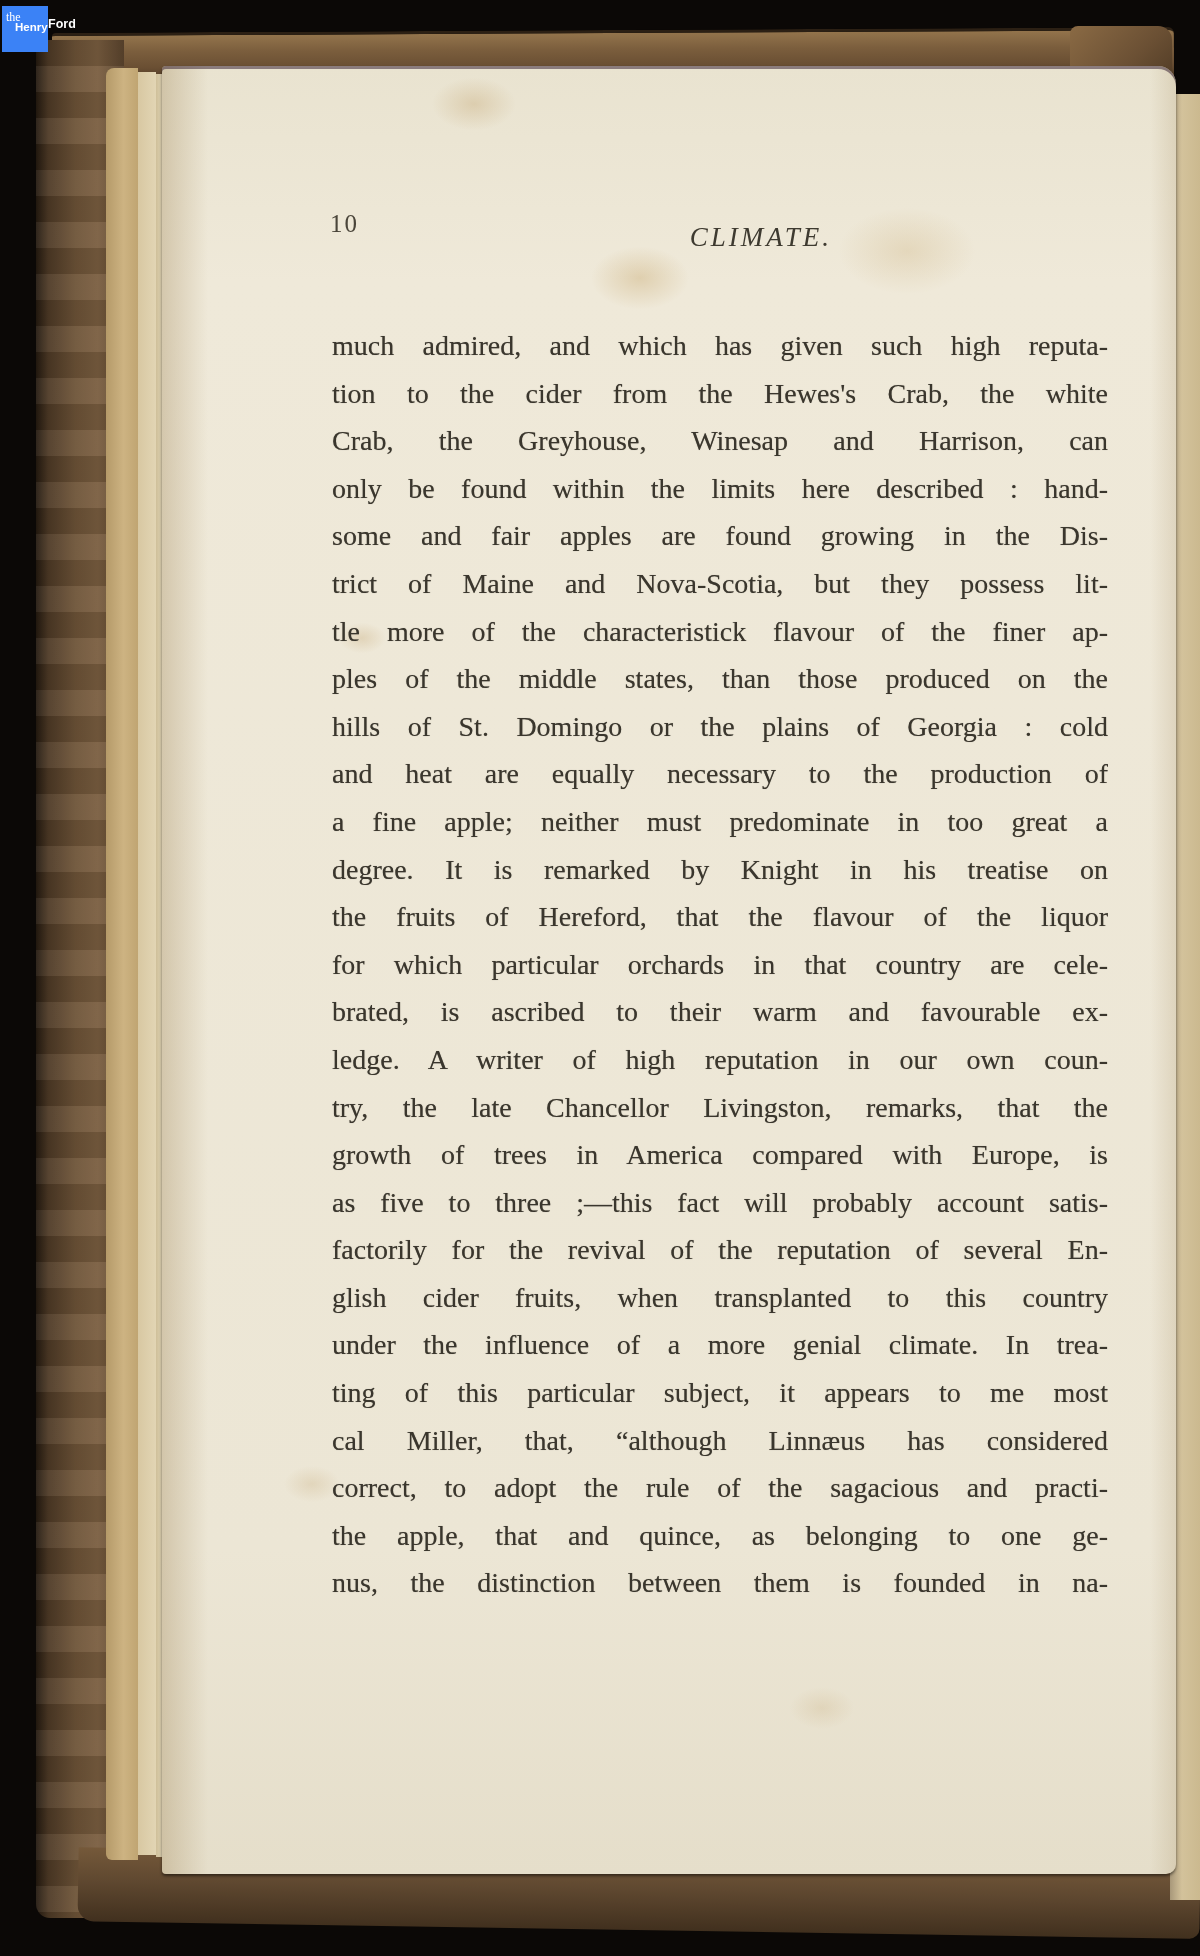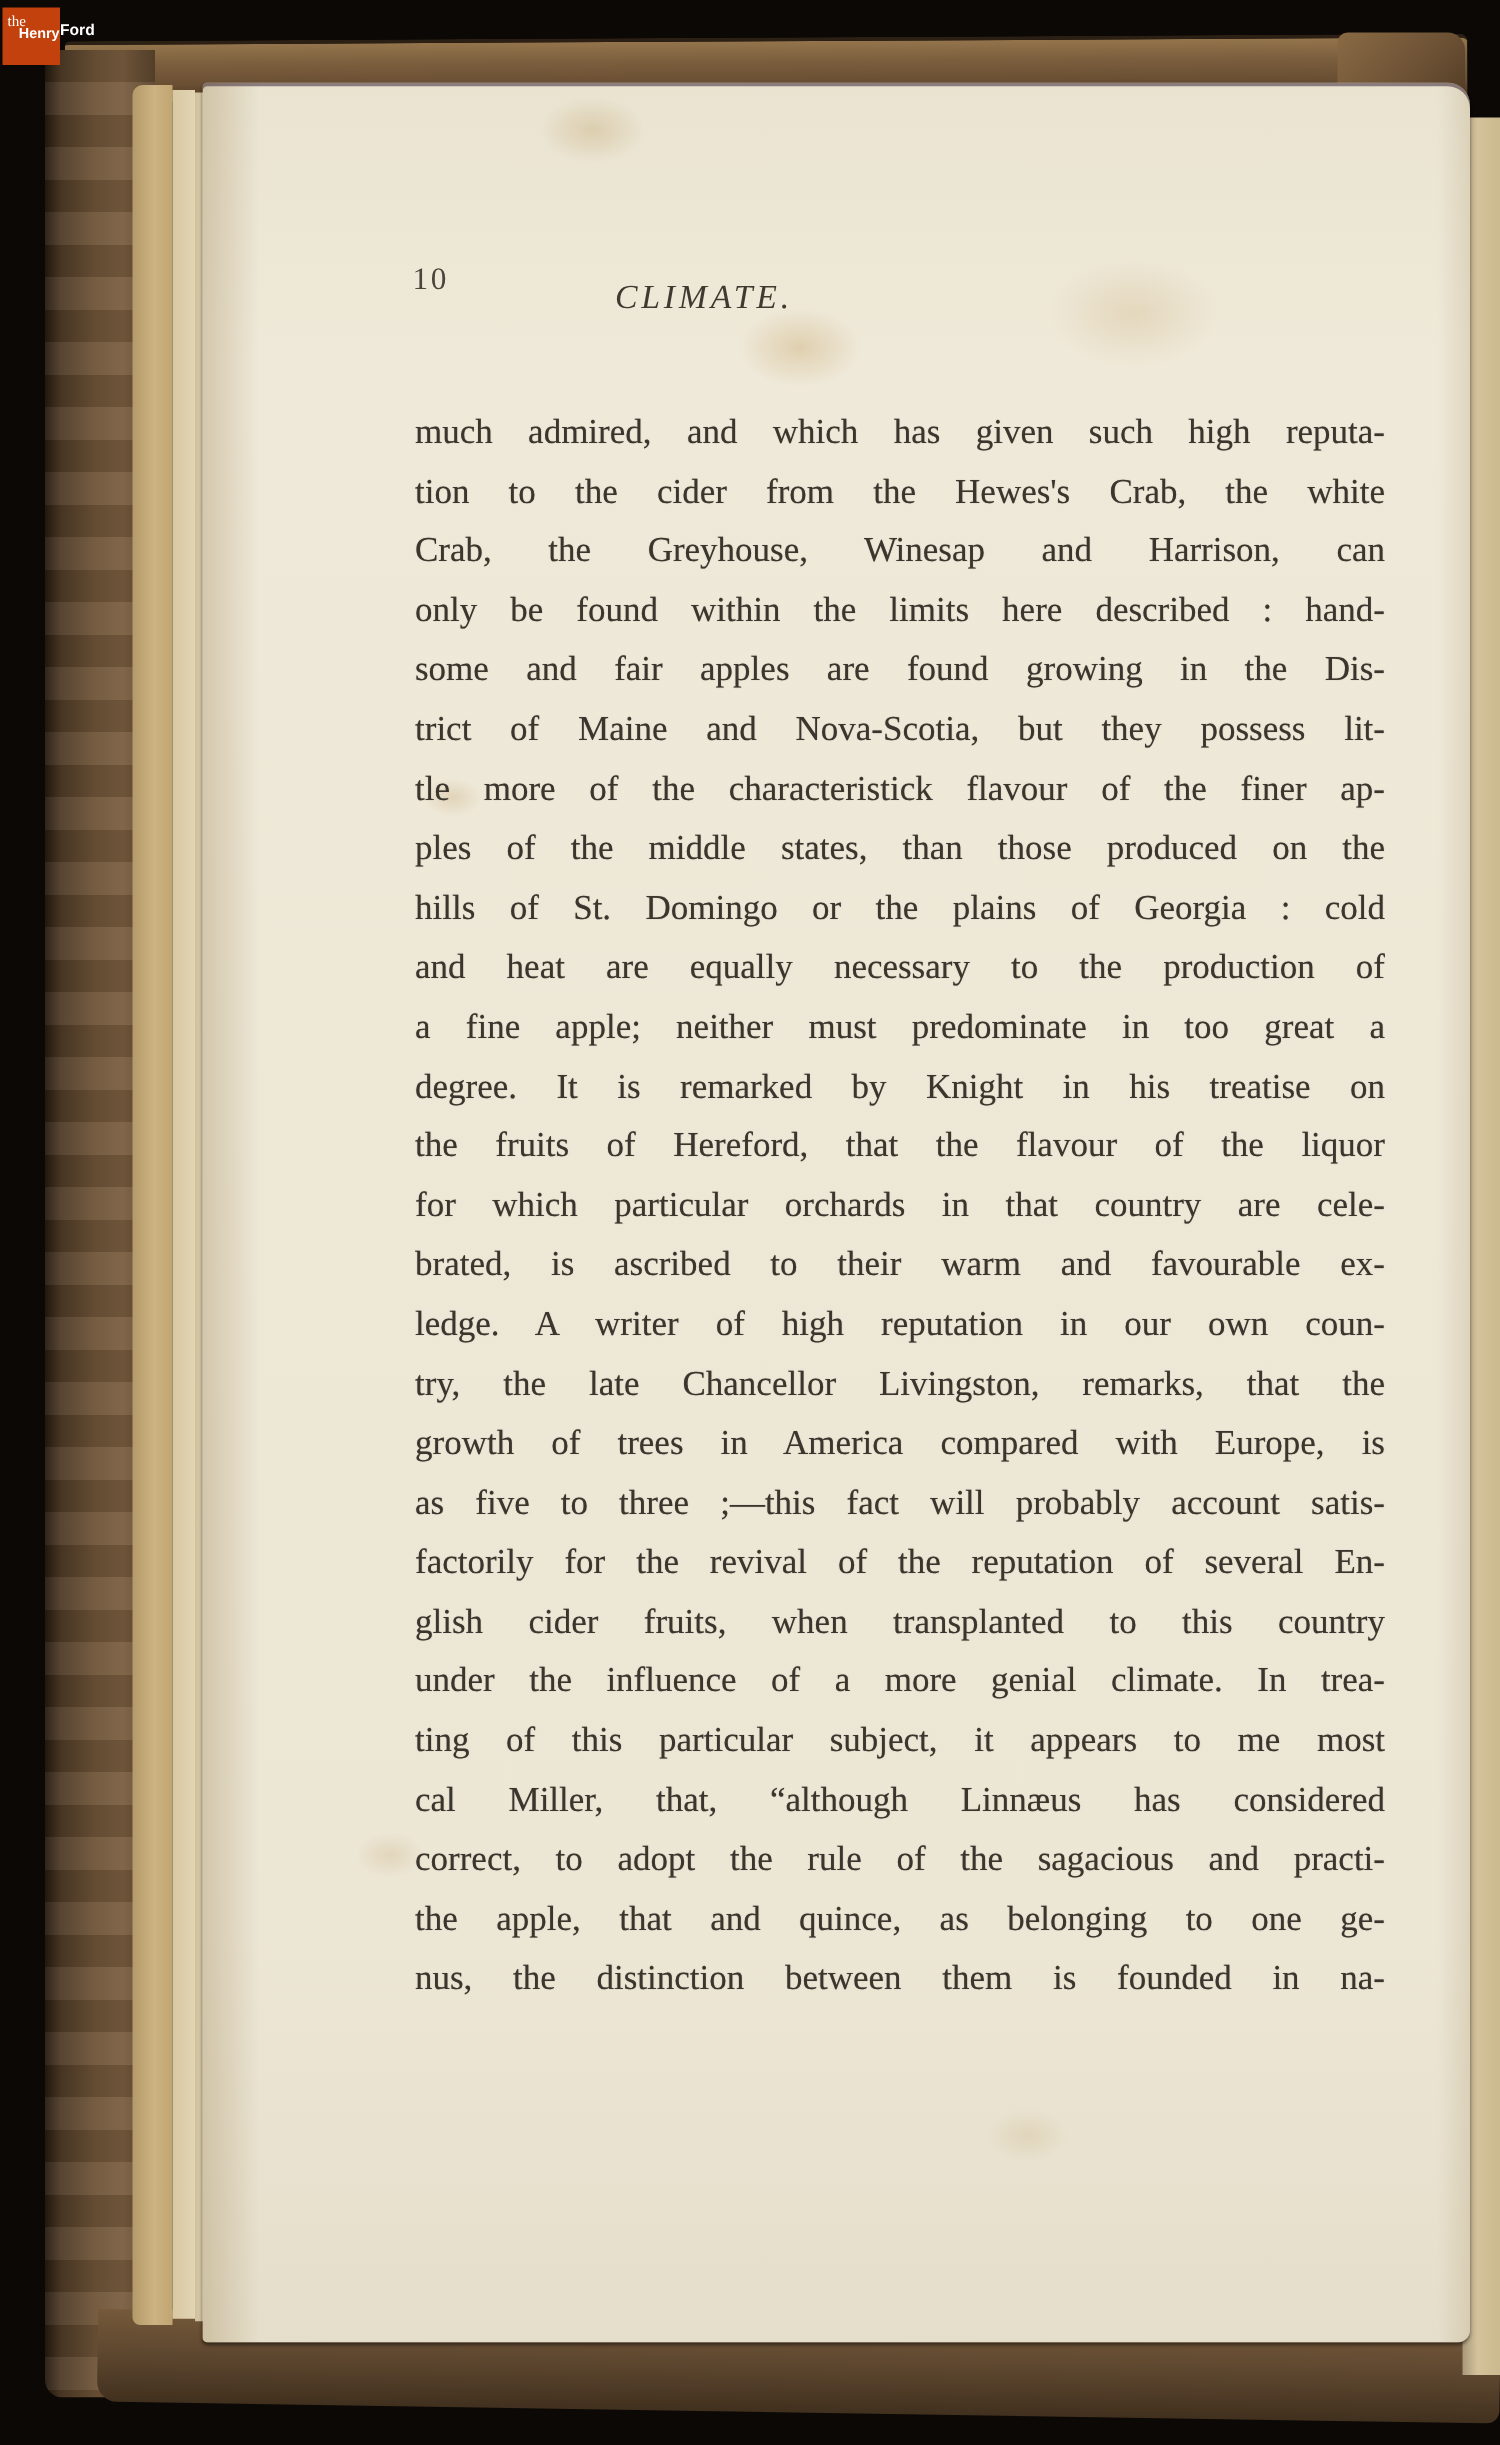--- a/index.html
+++ b/index.html
@@ -72,40 +72,40 @@
     border-radius:4px 18px 10px 4px;
     box-shadow:inset 0 3px 0 rgba(62,40,56,.55), 0 2px 3px rgba(0,0,0,.5);
     z-index:3;
   }
   .folio{
     position:absolute;left:168px;top:144px;
     font-size:25px;letter-spacing:2px;color:#4a453a;
   }
   .running-head{
     position:absolute;left:330px;top:156px;width:340px;
-    text-align:left;
+    text-align:right;
     font-style:italic;font-size:27px;letter-spacing:3px;color:#3e3a30;
   }
   .page-body{
     position:absolute;left:170px;top:256px;width:776px;
     color:#3a362d;
     font-size:28px;line-height:47.6px;
     text-shadow:0 0 .7px rgba(58,54,45,.55);
   }
   .bline{
     text-align:justify;
     text-align-last:justify;
     height:47.6px;overflow:hidden;
     white-space:normal;
   }
 
   
   .hf-logo{
     position:absolute;left:2px;top:6px;width:46px;height:46px;
-    background:#c2410c;
+    background:#3b82f6;
     z-index:10;
     color:#fff;
     font-family:"Liberation Sans","DejaVu Sans",sans-serif;
     line-height:1;
   }
   .hf-the{position:absolute;left:4px;top:5px;font-size:12px;font-family:"Liberation Serif",serif;}
   .hf-henry{position:absolute;left:13px;top:16px;font-size:11.5px;font-weight:bold;}
   .hf-ford{position:absolute;left:10px;top:12px;font-size:12.5px;font-weight:bold;padding-left:36px;}
 </style>
 </head>

